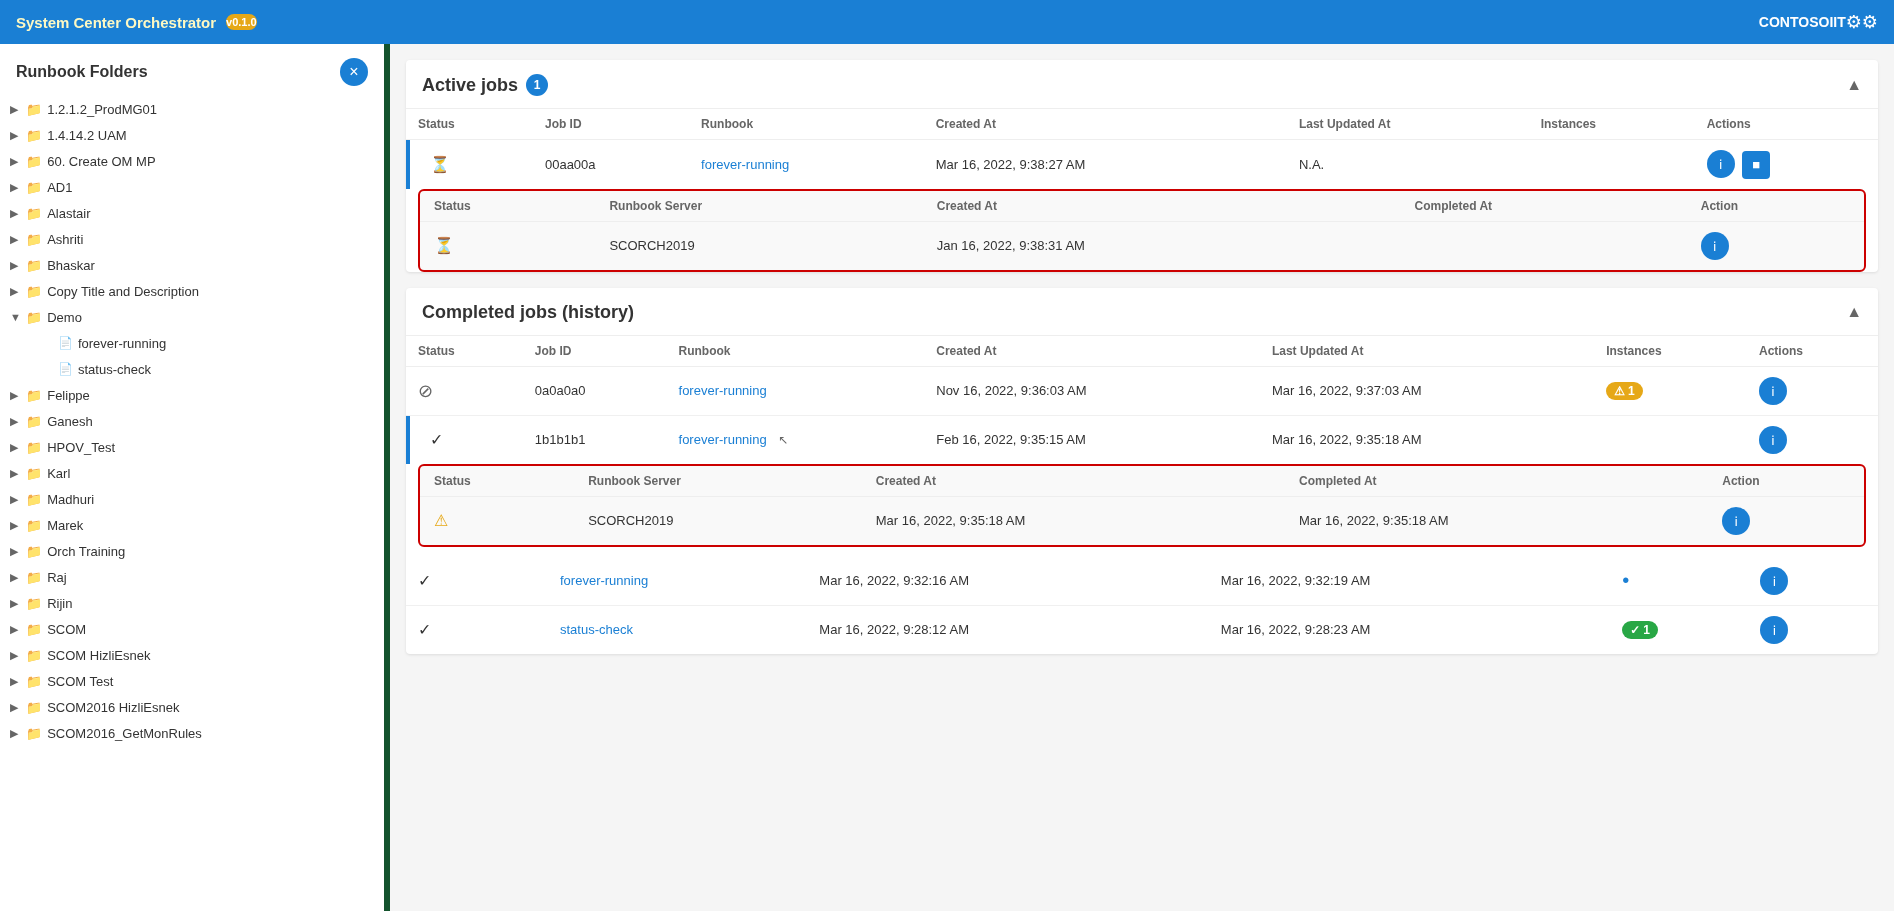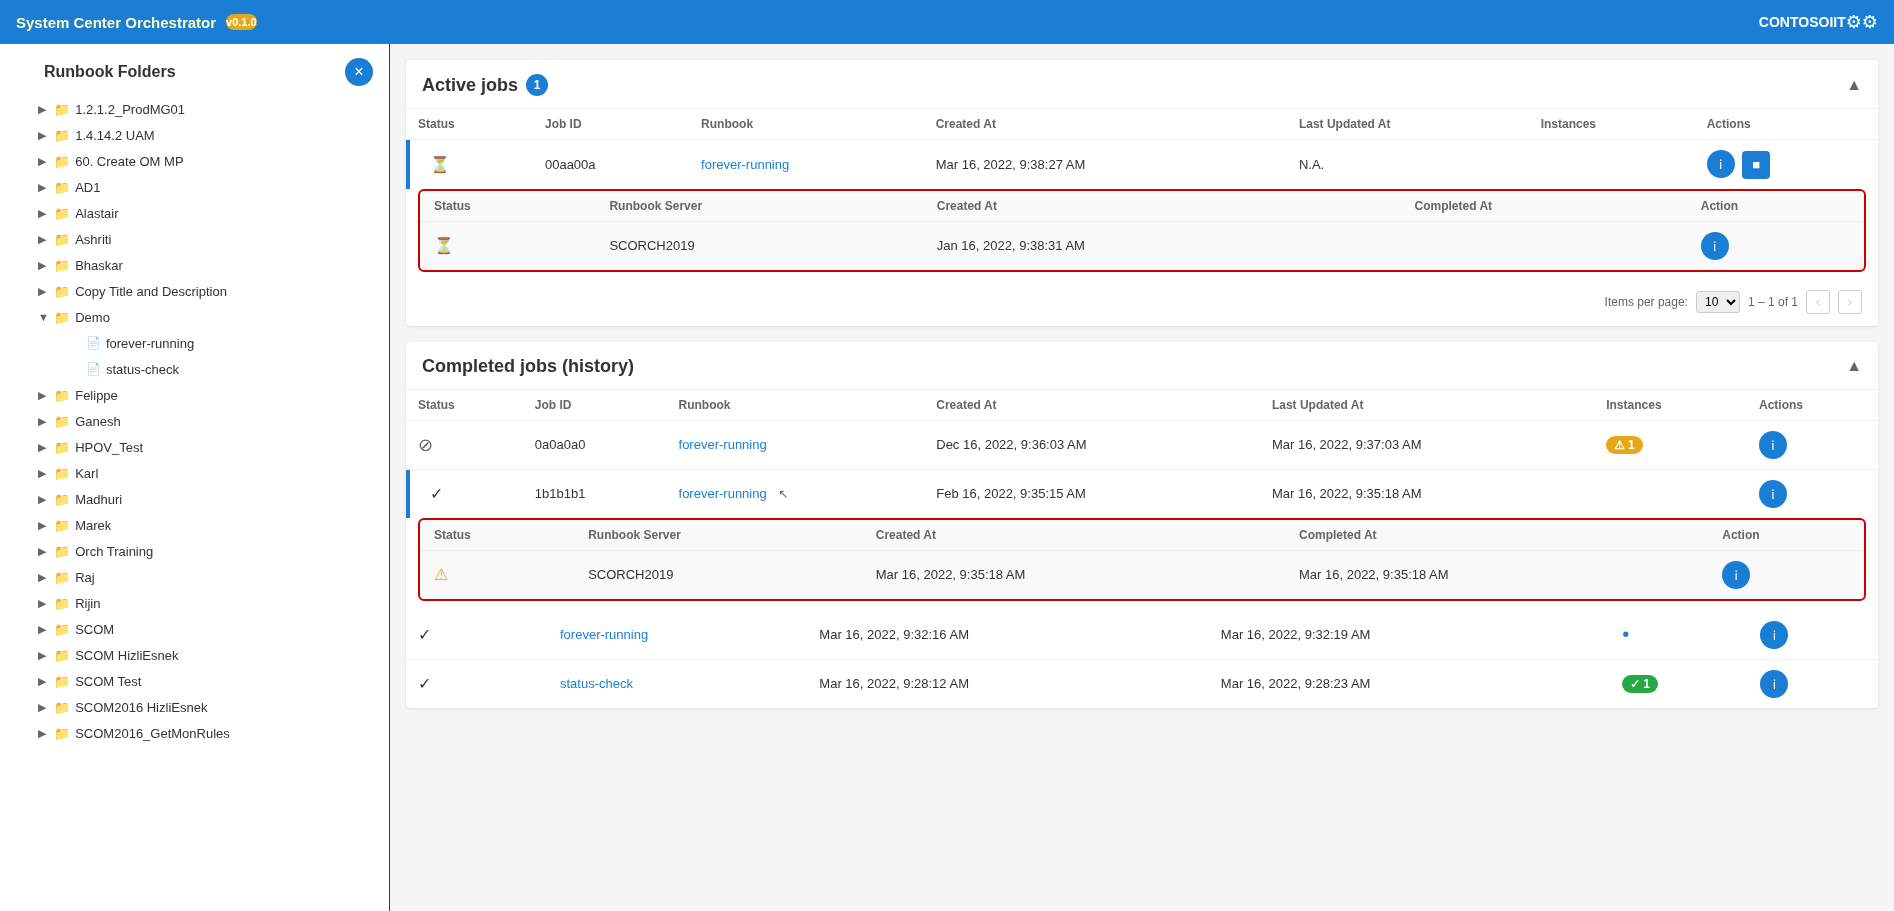--- a/index.html
+++ b/index.html
@@ -29,26 +29,25 @@
     .header-company { font-size: 14px; font-weight: 600; color: white; }
     .header-icon { color: white; font-size: 18px; cursor: pointer; }
 
     
     .main-layout { display: flex; height: calc(100vh - 44px); }
 
     
     .sidebar {
       width: 390px;
       background: white;
-      border-right: 1px solid #14532d;
+      border-right: 6px solid #14532d;
       display: flex;
       flex-direction: column;
       overflow: hidden;
       position: relative;
-      padding-left: 28px;
     }
     .sidebar-header {
       padding: 14px 16px 10px 16px;
       display: flex;
       align-items: center;
       justify-content: space-between;
     }
     .sidebar-title { font-size: 16px; font-weight: 700; color: #333; }
     .sidebar-close-btn {
       background: #1a7fd4;
@@ -440,31 +439,20 @@
               <td>Jan 16, 2022, 9:38:31 AM</td>
               <td></td>
               <td>
                 <button class="action-btn">ℹ</button>
               </td>
             </tr>
           </tbody>
         </table>
       </div>
 
-      <div class="pagination-row">
-        <span>Items per page:</span>
-        <select class="pagination-select">
-          <option>10</option>
-          <option>25</option>
-          <option>50</option>
-        </select>
-        <span>1 – 1 of 1</span>
-        <button class="pagination-btn" disabled="">‹</button>
-        <button class="pagination-btn" disabled="">›</button>
-      </div>
     </div>
 
     <div class="section-card" style="margin-bottom:16px;">
       <div class="section-header">
         <div class="section-title-area">
           <span class="section-title">Completed jobs (history)</span>
         </div>
         <button class="collapse-btn">▲</button>
       </div>
 
@@ -481,21 +469,21 @@
           </tr>
         </thead>
         <tbody>
 
           <tr>
             <td>
               <span class="status-cancel">⊘</span>
             </td>
             <td>0a0a0a0</td>
             <td><a class="runbook-link">forever-running</a></td>
-            <td>Dec 16, 2022, 9:36:03 AM</td>
+            <td>Nov 16, 2022, 9:36:03 AM</td>
             <td>Mar 16, 2022, 9:37:03 AM</td>
             <td>
               <span class="instances-badge-warning">
                 <span>⚠</span>
                 <span>1</span>
               </span>
             </td>
             <td>
               <button class="action-btn">ℹ</button>
             </td>

